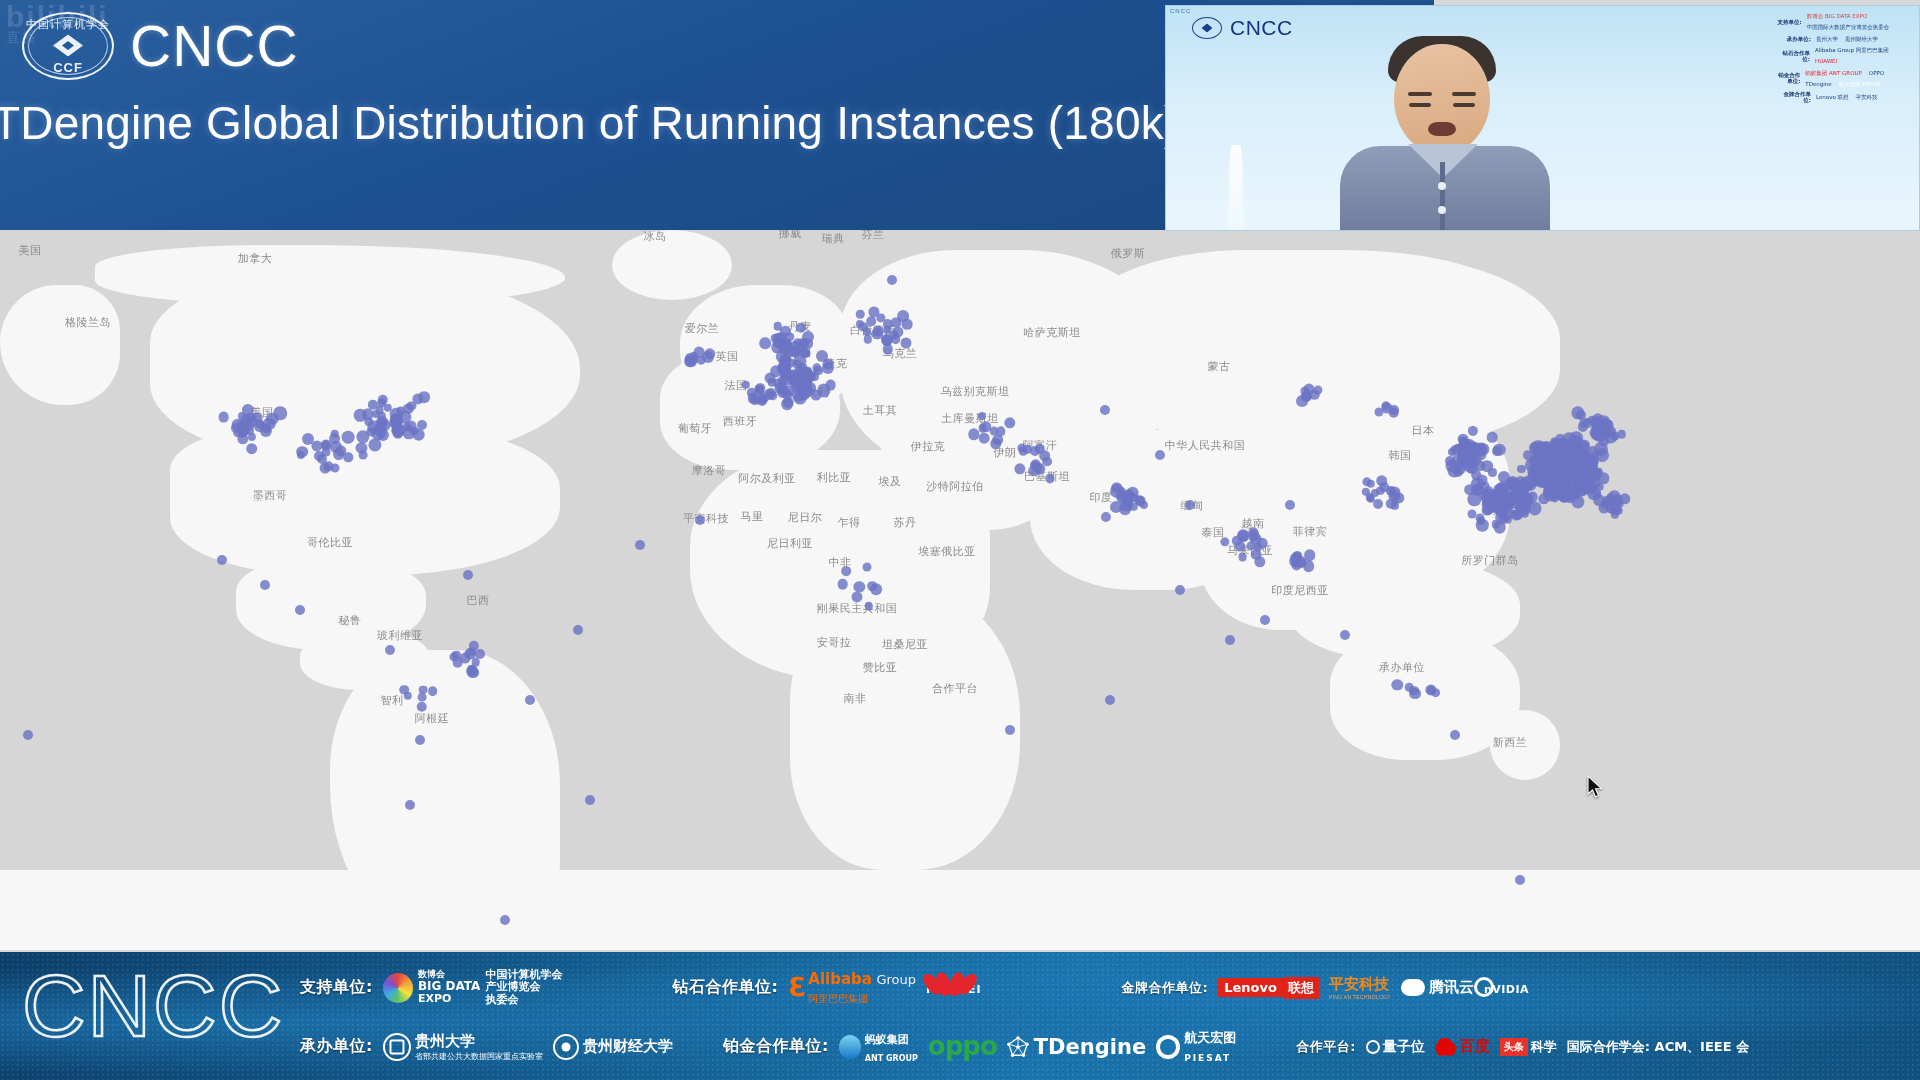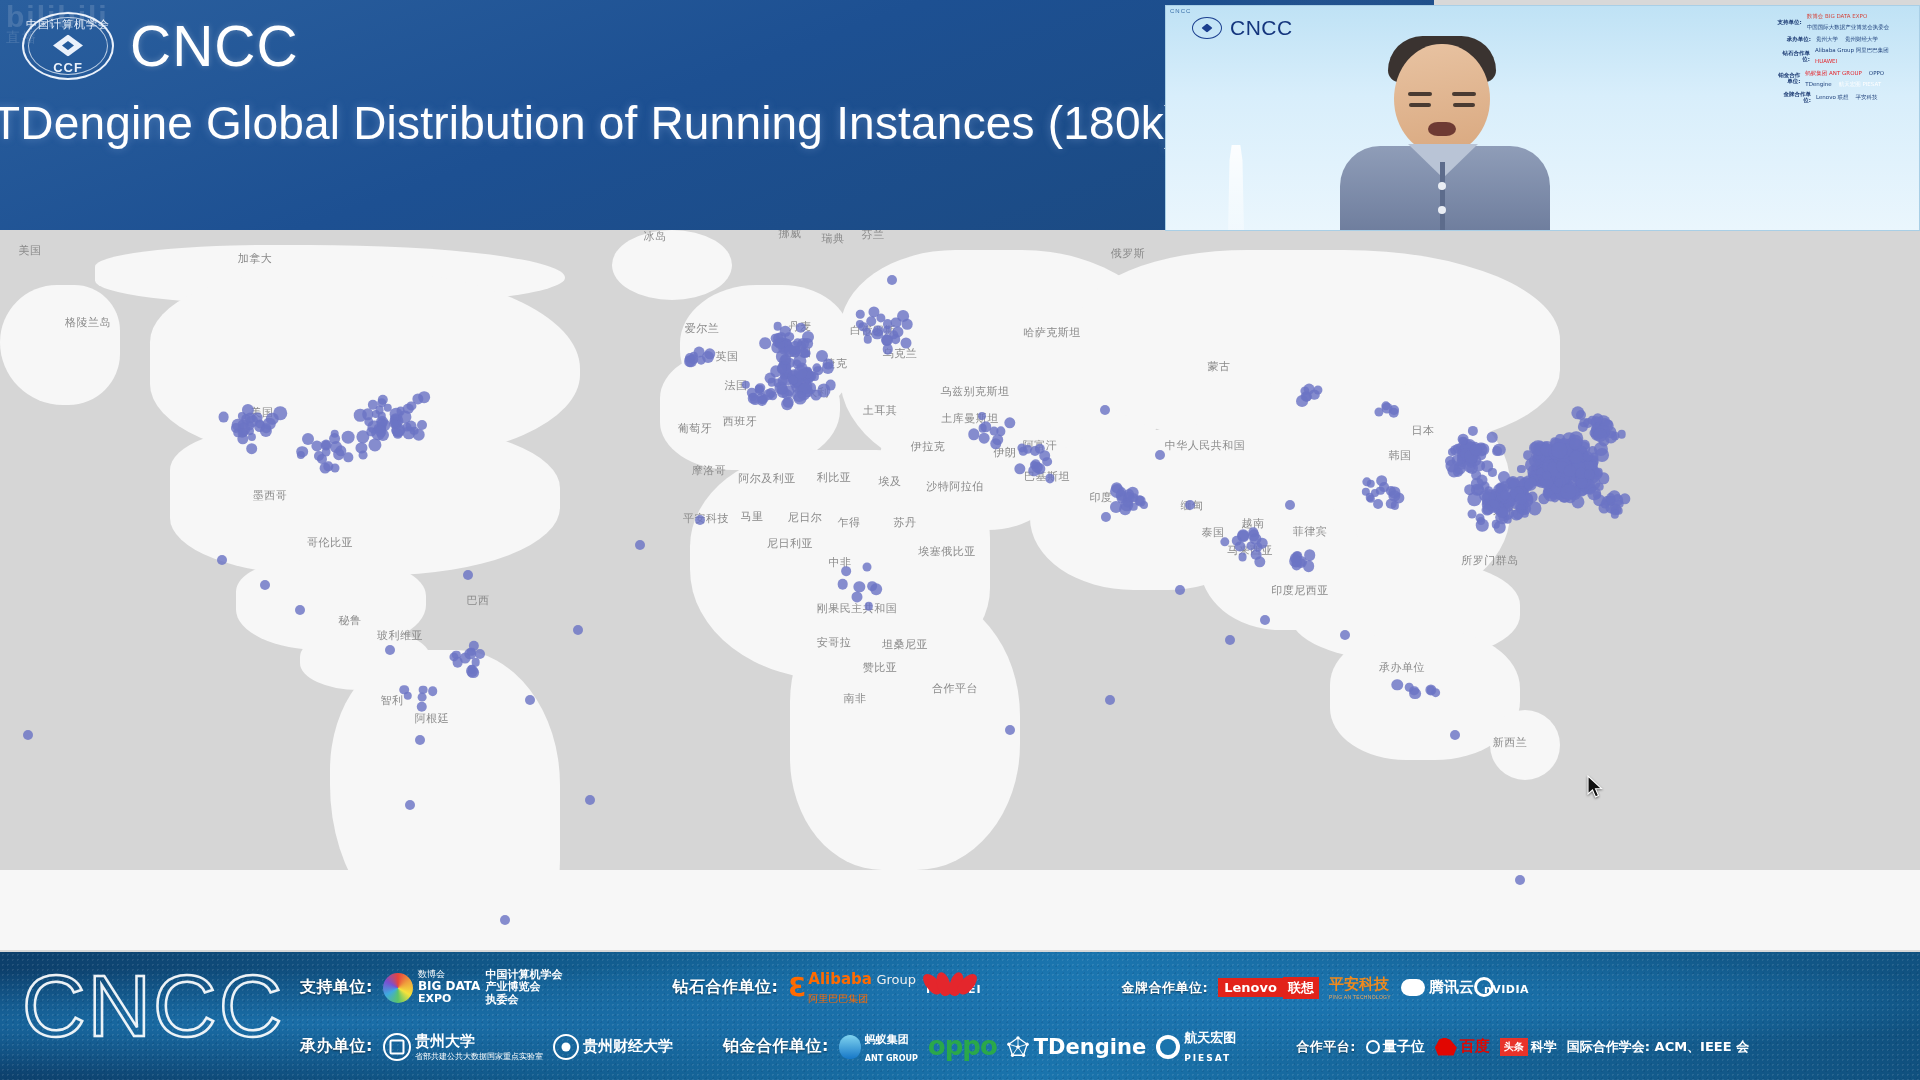--- a/index.html
+++ b/index.html
@@ -170,21 +170,21 @@
   .ban-cat{
     color:#ffffff; font-size:16px; font-weight:bold; letter-spacing:.5px;
     font-family:"DejaVu Sans",sans-serif; text-shadow:0 1px 2px rgba(0,0,0,.5);
   }
   .ban-cat.small{ font-size:13px; }
   .logo{ display:flex; align-items:center; gap:4px; }
 
   .lg-bigdata{ display:flex; align-items:center; gap:5px; }
   .lg-bigdata .burst{ width:30px;height:30px;border-radius:50%;
      background:conic-gradient(#e8443c,#f0a23c,#f5e23c,#5bc46a,#3fa9e0,#7a4fd1,#e8443c); }
-  .lg-bigdata .t1{ color:#fff; font-size:9px; line-height:1.08; font-weight:normal;
+  .lg-bigdata .t1{ color:#fff; font-size:9px; line-height:1.08; font-weight:bold;
      font-family:"DejaVu Sans",sans-serif; }
   .lg-bigdata .t2{ color:#fff; font-size:11px; line-height:1.12; font-weight:bold;
      font-family:"DejaVu Sans",sans-serif; }
 
   .seal-sm{ width:28px;height:28px;border-radius:50%;border:2px solid #fff; position:relative;}
   .seal-sm:after{ content:""; position:absolute; left:50%;top:50%;width:11px;height:11px;
      transform:translate(-50%,-50%); border:2px solid #fff; border-radius:2px;}
   .seal-ring{ width:26px;height:26px;border-radius:50%;border:2px solid #fff; position:relative;}
   .seal-ring:after{ content:""; position:absolute; left:50%;top:50%;width:9px;height:9px;
      transform:translate(-50%,-50%); background:#fff; border-radius:50%;}

